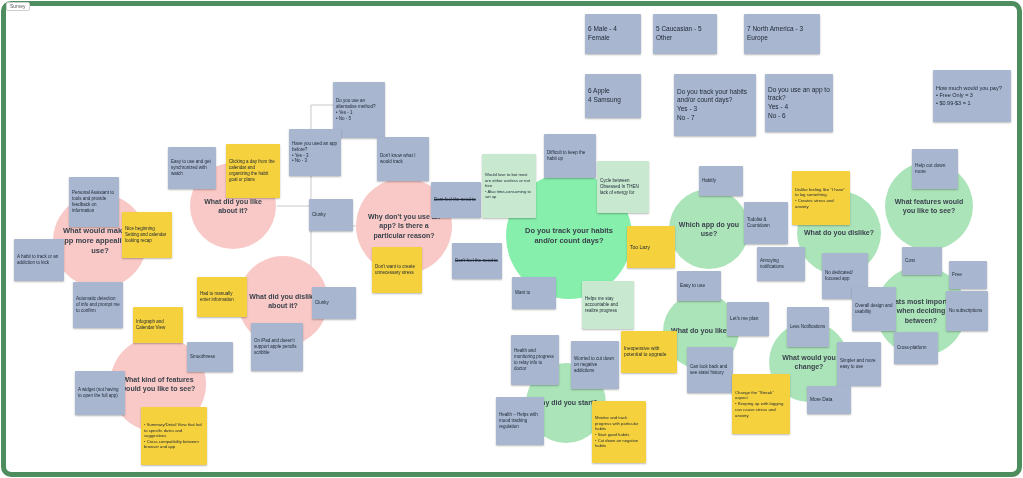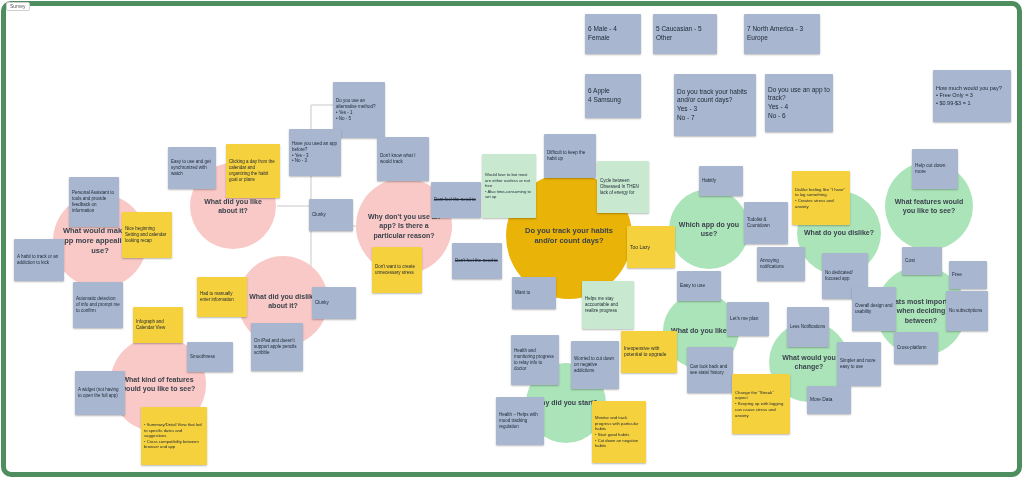--- a/index.html
+++ b/index.html
@@ -63,21 +63,21 @@
       </div>
       <div class="circle" style="left: 238px; top: 256px; width: 90px; height: 90px; background: rgb(248, 201, 198); font-size: 7px;">
         <span>What did you dislike about it?</span>
       </div>
       <div class="circle" style="left: 356px; top: 178px; width: 96px; height: 96px; background: rgb(248, 201, 198); font-size: 7px;">
         <span>Why don't you use an app? Is there a particular reason?</span>
       </div>
       <div class="circle" style="left: 110px; top: 336px; width: 96px; height: 96px; background: rgb(248, 201, 198); font-size: 7px;">
         <span>What kind of features would you like to see?</span>
       </div>
-      <div class="circle" style="left: 506px; top: 173px; width: 126px; height: 126px; background: #eab308; font-size: 7.5px; text-align: center;">
+      <div class="circle" style="left: 506px; top: 173px; width: 126px; height: 126px; background: #86efac; font-size: 7.5px; text-align: center;">
         <span>Do you track your habits and/or count days?</span>
       </div>
       <div class="circle" style="left: 669px; top: 189px; width: 80px; height: 80px; background: rgb(172, 228, 186); font-size: 7px;">
         <span>Which app do you use?</span>
       </div>
       <div class="circle" style="left: 797px; top: 191px; width: 84px; height: 84px; background: rgb(172, 228, 186); font-size: 7px;">
         <span>What do you dislike?</span>
       </div>
       <div class="circle" style="left: 885px; top: 162px; width: 88px; height: 88px; background: rgb(172, 228, 186); font-size: 7px;">
         <span>What features would you like to see?</span>

